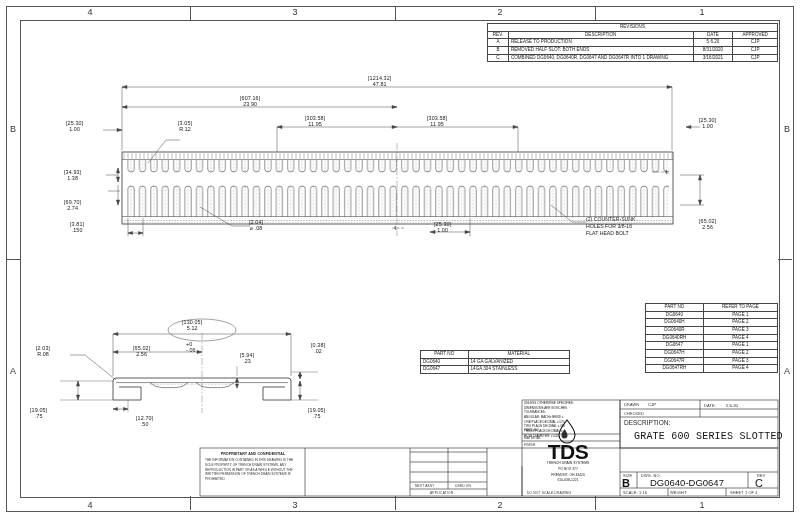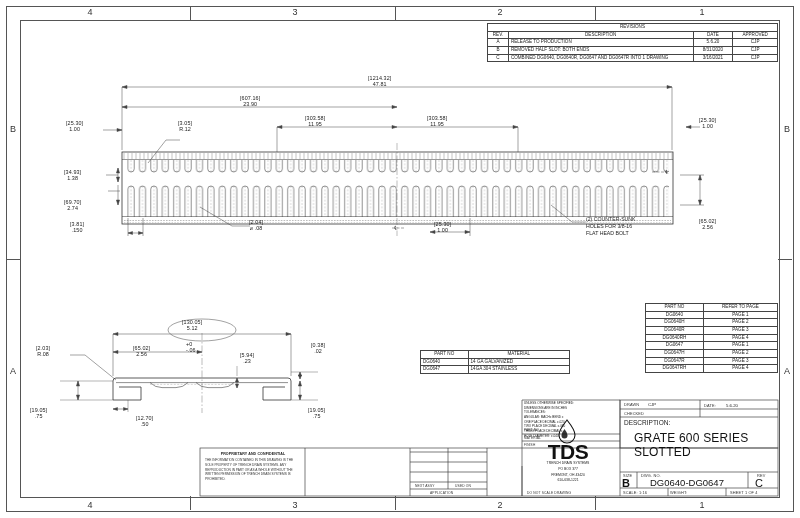--- a/index.html
+++ b/index.html
@@ -584,21 +584,21 @@
   </svg>
 
   <div class="tblbl" style="left:624px;top:402px;">DRAWN</div>
   <div class="tbtxt" style="left:648px;top:401.5px;">CJP</div>
   <div class="tblbl" style="left:624px;top:410.5px;">CHECKED</div>
   <div class="tbtxt" style="left:648px;top:410px;"></div>
   <div class="tblbl" style="left:704px;top:403px;">DATE:</div>
   <div class="tbtxt" style="left:726px;top:402.5px;">5.6.20</div>
 
   <div style="position:absolute;left:624px;top:419px;font-size:6.5px;color:#222;">DESCRIPTION:</div>
-  <div style="position:absolute;left:634px;top:431px;font-size:12px;color:#111;letter-spacing:.2px;">GRATE 600 SERIES SLOTTED</div>
+  <div style="position:absolute;left:634px;top:431px;font-size:10px;color:#111;letter-spacing:.2px;font-family:Liberation Mono, monospace;">GRATE 600 SERIES SLOTTED</div>
 
   <div class="tblbl" style="left:623px;top:473px;">SIZE</div>
   <div style="position:absolute;left:622px;top:477px;font-size:11px;font-weight:bold;color:#111;">B</div>
   <div class="tblbl" style="left:641px;top:473px;">DWG. NO.</div>
   <div style="position:absolute;left:650px;top:477px;font-size:9.5px;color:#111;">DG0640-DG0647</div>
   <div class="tblbl" style="left:757px;top:473px;">REV</div>
   <div style="position:absolute;left:755px;top:477px;font-size:11px;color:#111;">C</div>
 
   <div class="tblbl" style="left:623px;top:490px;">SCALE: 1:16</div>
   <div class="tblbl" style="left:670px;top:490px;">WEIGHT:</div>

